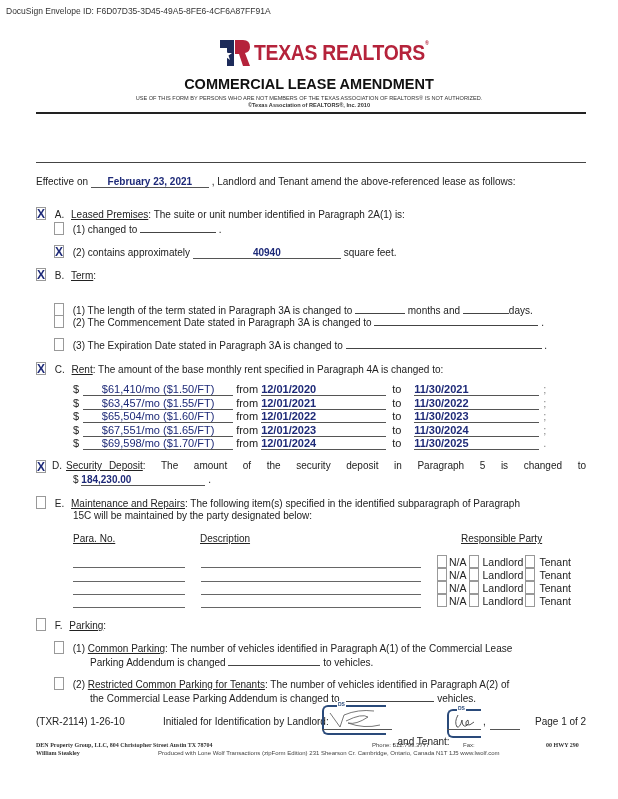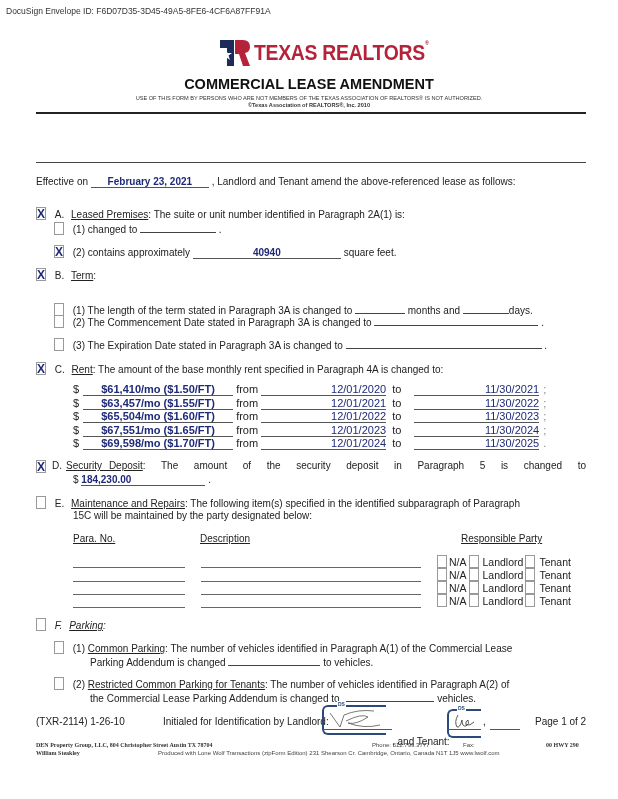--- a/index.html
+++ b/index.html
@@ -17,22 +17,22 @@
     .heading { left: 36px; top: 123px; width: 550px; font-weight: bold; font-size: 11px; line-height: 13px; color: #111; }
     .fill { color: #1e2a78; font-weight: bold; }
     .uline { border-bottom: 1px solid #555; display: inline-block; }
     .rule-thin { left: 36px; width: 550px; top: 162px; height: 1px; background: #444; }
     .txt { font-size: 10px; color: #222; white-space: nowrap; }
     .cb { display: inline-block; width: 10px; height: 13px; border: 1px solid #999; background: #fff; position: relative; vertical-align: -2px; }
     .cb.checked::after { content: "X"; position: absolute; left: 0px; top: -1px; font-size: 12px; font-weight: bold; color: #1e2a78; font-family: "Liberation Sans", sans-serif; }
     .u { text-decoration: underline; }
     .blank { display: inline-block; border-bottom: 1px solid #444; height: 11px; vertical-align: baseline; }
     .rent-row { display: flex; align-items: baseline; font-size: 11px; height: 13.5px; }
-    .rent-amt { width: 150px; border-bottom: 1px solid #555; color: #1e2a78; font-weight: bold; text-align: center; margin-left: 4px; }
-    .rent-date { width: 125px; border-bottom: 1px solid #555; color: #1e2a78; font-weight: normal; text-align: right; }
+    .rent-amt { width: 150px; border-bottom: 1px solid #555; color: #1e2a78; font-weight: normal; text-align: center; margin-left: 4px; }
+    .rent-date { width: 125px; border-bottom: 1px solid #555; color: #1e2a78; font-weight: bold; text-align: left; }
     .mr-line { height: 1px; background: #666; position: absolute; }
     .sig-box { border: 2px solid #2a4a7a; border-right: none; border-radius: 6px 0 0 6px; position: absolute; }
     .ds { position: absolute; font-size: 5px; font-weight: bold; color: #2a4a7a; }
     .footer-small { font-family: "Liberation Serif", serif; font-size: 6px; font-weight: bold; color: #333; }
     .footer-sans { font-size: 6px; color: #444; }
   </style>
 </head>
 <body>
 
 <div class="abs envelope">DocuSign Envelope ID: F6D07D35-3D45-49A5-8FE6-4CF6A87FF91A</div>
@@ -221,21 +221,21 @@
   <div style="display:flex; align-items:center; height:13px;">
     <span class="cb"></span>
       <span style="margin:0 2px 0 2px;">N/A</span>
     <span class="cb"></span>
       <span style="margin:0 2px 0 4px;">Landlord</span>
     <span class="cb"></span>
       <span style="margin-left:4px;">Tenant</span>
   </div>
 </div>
 
-<div class="abs txt" style="left:36px; top:618px;font-style:italic;">
+<div class="abs txt" style="left:36px; top:618px;">
   <span class="cb"></span>
   <span style="margin-left:6px;">F.</span>
   <span class="u" style="margin-left:4px;">Parking</span><span>:</span>
 </div>
 <div class="abs txt" style="left:54px; top:641px;">
   <span class="cb"></span>
   <span style="margin-left:6px;">(1)</span>
   <span class="u">Common Parking</span><span>: The number of vehicles identified in Paragraph A(1) of the Commercial Lease</span>
 </div>
 <div class="abs txt" style="left:90px; top:655px;">

